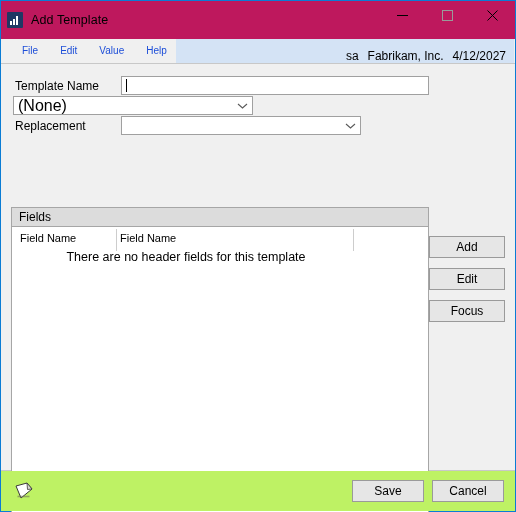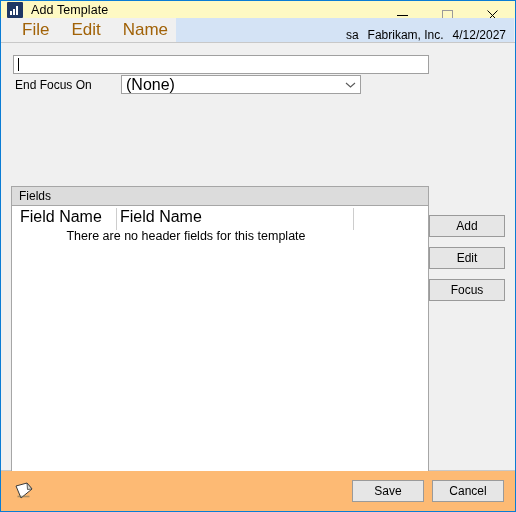--- a/index.html
+++ b/index.html
@@ -24,22 +24,22 @@
     height: 512px;
     box-sizing: border-box;
     border: 1px solid #0a7cd4;
     background: #f0f0f0;
     display: flex;
     flex-direction: column;
   }
 
   
   .titlebar {
-    height: 17px;
-    background: #fef9c3;
+    height: 38px;
+    background: #be185d;
     display: flex;
     align-items: center;
     flex: 0 0 auto;
     position: relative;
   }
   .app-icon {
     width: 16px;
     height: 16px;
     margin-left: 6px;
     margin-right: 8px;
@@ -89,22 +89,22 @@
     position: relative;
   }
   .menu-items {
     display: flex;
     align-items: center;
     padding-left: 10px;
   }
   .menu-item {
     padding: 12px 11px;
     line-height: 24px;
-    font-size: 17px;
-    color: #a16207;
+    font-size: 10px;
+    color: #1d4ed8;
     white-space: nowrap;
   }
   .statusstrip {
     position: absolute;
     left: 175px;
     right: 1px;
     top: 0;
     height: 24px;
     background: #d4e3f5;
     display: flex;
@@ -223,21 +223,21 @@
     background: #ffffff;
     position: relative;
   }
   .list-head {
     height: 22px;
     display: flex;
     align-items: center;
     position: relative;
   }
   .col {
-    font-size: 16px;
+    font-size: 11px;
     color: #000000;
     white-space: nowrap;
     box-sizing: border-box;
   }
   .col-name { width: 100px; padding-left: 8px; }
   .col-value { width: 238px; padding-left: 8px; }
   .vline {
     position: absolute;
     top: 2px;
     width: 1px;
@@ -284,21 +284,21 @@
 
   
   .footer-sep {
     height: 1px;
     background: #c8c8c8;
     flex: 0 0 auto;
   }
   .footer {
     height: 40px;
     flex: 0 0 auto;
-    background: #fdba74;
+    background: #bef264;
     position: relative;
     display: flex;
     align-items: center;
   }
   .note-icon {
     margin-left: 12px;
     width: 22px;
     height: 20px;
     position: relative;
   }
@@ -339,53 +339,64 @@
             <line x1="10.5" y1="0.5" x2="0.5" y2="10.5" stroke="#000" stroke-width="1"></line>
           </svg>
       </div>
     </div>
   </div>
 
   <div class="menubar">
     <div class="menu-items">
       <div class="menu-item">File</div>
       <div class="menu-item">Edit</div>
-      <div class="menu-item">Name</div>
+      <div class="menu-item">Value</div>
       <div class="menu-item">Help</div>
     </div>
     <div class="statusstrip">
       <span>sa</span>
       <span>Fabrikam, Inc.</span>
       <span>4/12/2027</span>
     </div>
   </div>
   <div class="menusep"></div>
 
   <div class="content">
 
     <div class="form">
       <div class="frow">
+        <div class="flabel">Template Name</div>
         <div class="textbox">
           <span class="caret"></span>
           <span></span>
         </div>
       </div>
       <div class="rowgap"></div>
       <div class="frow">
-        <div class="flabel">End Focus On</div>
         <div class="combo">
           <span>(None)</span>
           <span class="chev">
             <svg width="11" height="8" viewBox="0 0 11 8">
                 <polyline points="1,2 5.5,6 10,2" fill="none" stroke="#5a5a5a" stroke-width="1.1"></polyline>
               </svg>
           </span>
         </div>
       </div>
       <div class="rowgap"></div>
+      <div class="frow">
+        <div class="flabel">Replacement</div>
+        <div class="combo">
+          <span></span>
+          <span class="chev">
+            <svg width="11" height="8" viewBox="0 0 11 8">
+                <polyline points="1,2 5.5,6 10,2" fill="none" stroke="#5a5a5a" stroke-width="1.1"></polyline>
+              </svg>
+          </span>
+        </div>
+      </div>
     </div>
 
     <div class="group">
       <div class="group-header">Fields</div>
       <div class="list">
         <div class="list-head">
           <div class="col col-name">Field Name</div>
           <div class="col col-value">Field Name</div>
           <div class="vline v1"></div>
           <div class="vline v2"></div>

